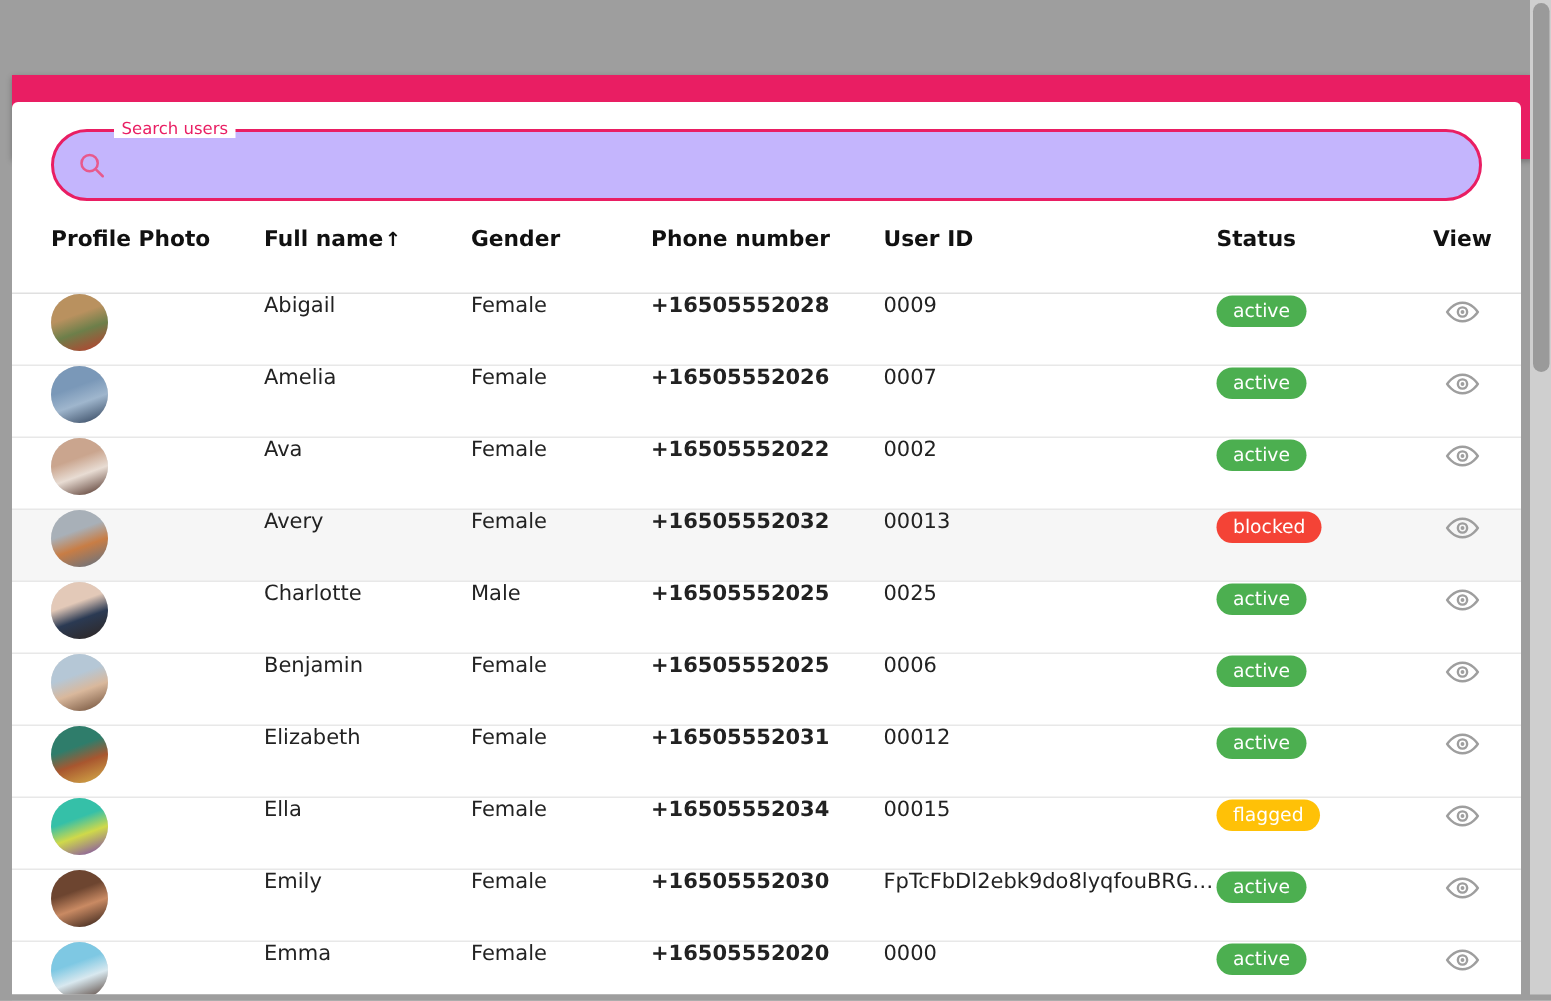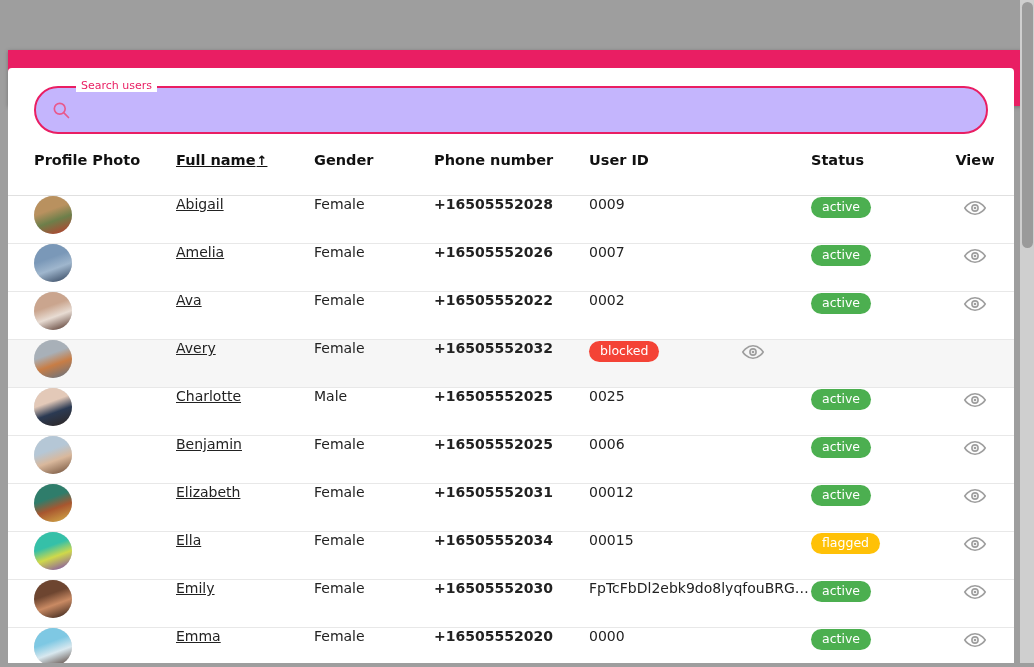--- a/index.html
+++ b/index.html
@@ -113,21 +113,21 @@
     border-bottom: 1px solid #e8e8e8;
     padding: 0 0 0 26px;
   }
   .row.head {
     height: 44px;
     border-bottom: 1px solid #e0e0e0;
   }
   .row.highlight { background: #f6f6f6; }
 
   .c-photo  { width: 142px; flex: none; }
-  .c-name   { width: 138px; flex: none; text-decoration: underline; }
+  .c-name   { width: 138px; flex: none; }
   .c-gender { width: 120px; flex: none; }
   .c-phone  { width: 155px; flex: none; font-weight: bold; }
   .c-id     { flex: 1 1 auto; min-width: 0; }
   .c-status { width: 125px; flex: none; }
   .c-view   { width: 78px;  flex: none; display: flex; justify-content: center; }
 
   .row.head .c-photo,
   .row.head .c-name,
   .row.head .c-gender,
   .row.head .c-phone,
@@ -312,20 +312,21 @@
           </div>
           <div class="row body highlight">
             <div class="c-photo">
               <div class="avatar">
                 <div class="av-inner" style="background: linear-gradient(160deg, rgb(168, 176, 184) 0%, rgb(168, 176, 184) 38%, rgb(200, 125, 69) 62%, rgb(92, 113, 135) 100%);"></div>
               </div>
             </div>
             <div class="c-name">Avery</div>
             <div class="c-gender">Female</div>
             <div class="c-phone">+16505552032</div>
+            <div class="c-id">00013</div>
             <div class="c-status"><span class="pill" style="background: rgb(244, 67, 54);">blocked</span></div>
             <div class="c-view">
               <span>
                 <svg class="eye" viewBox="0 0 24 24" fill="none" stroke="#9e9e9e" stroke-width="1.6">
                   <path d="M1.8 12S5.6 5.8 12 5.8 22.2 12 22.2 12 18.4 18.2 12 18.2 1.8 12 1.8 12z"></path>
                   <circle cx="12" cy="12" r="3.1"></circle>
                   <circle cx="12" cy="12" r="1.3" fill="#9e9e9e" stroke="none"></circle>
                 </svg>
               </span>
             </div>

